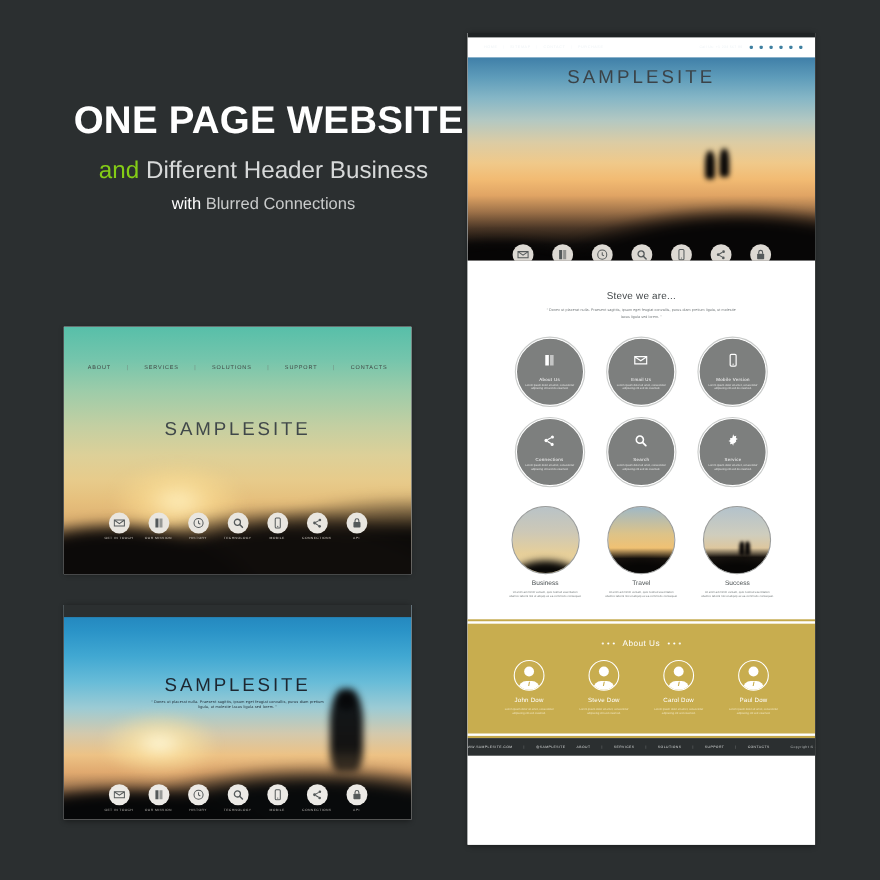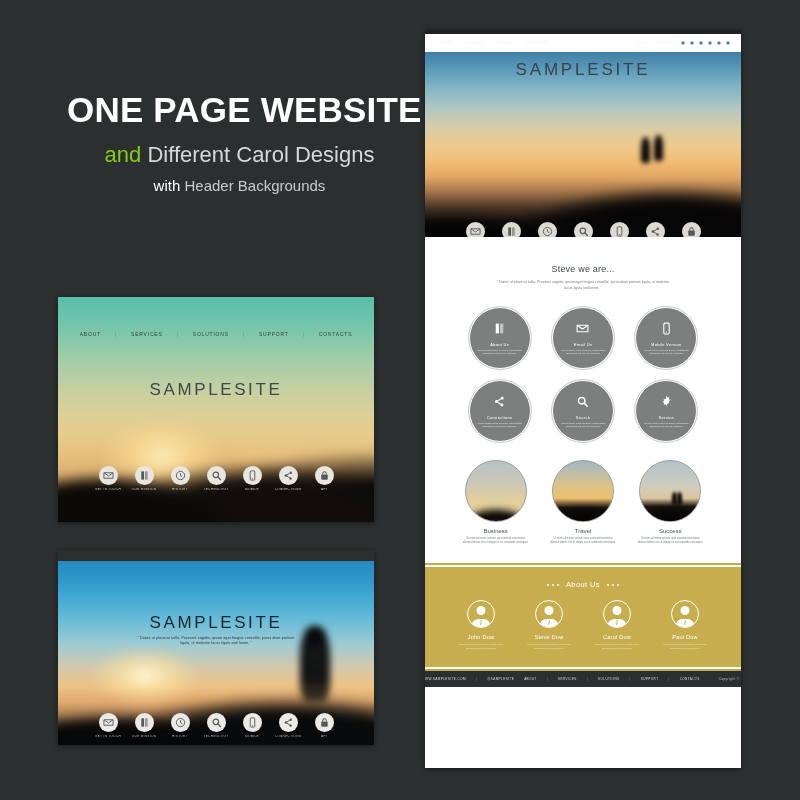--- a/index.html
+++ b/index.html
@@ -274,24 +274,24 @@
   .sec-footer .fl { padding:0 5px; white-space:nowrap; }
   .sec-footer .fsep { opacity:.5; }
   .sec-footer .fcopy { padding-left:14px; color:#b9bdbd; white-space:nowrap; }
 </style>
 </head>
 <body>
 
 <div class="headline-block">
   <div class="hl-1">ONE PAGE WEBSITE</div>
   <div class="hl-2">
-    <span class="lead">and </span><span>Different Carol Designs</span>
+    <span class="lead">and </span><span>Different Header Business</span>
   </div>
   <div class="hl-3">
-    <span class="lead">with </span><span>Header Backgrounds</span>
+    <span class="lead">with </span><span>Blurred Connections</span>
   </div>
 </div>
 
 <div class="mock" id="mockA">
   <div class="photo sky-a">
     <div class="sun-a"></div>
     <div class="hill-a"></div>
   </div>
   <div class="navbar-a">
       <span class="nl">ABOUT</span>

